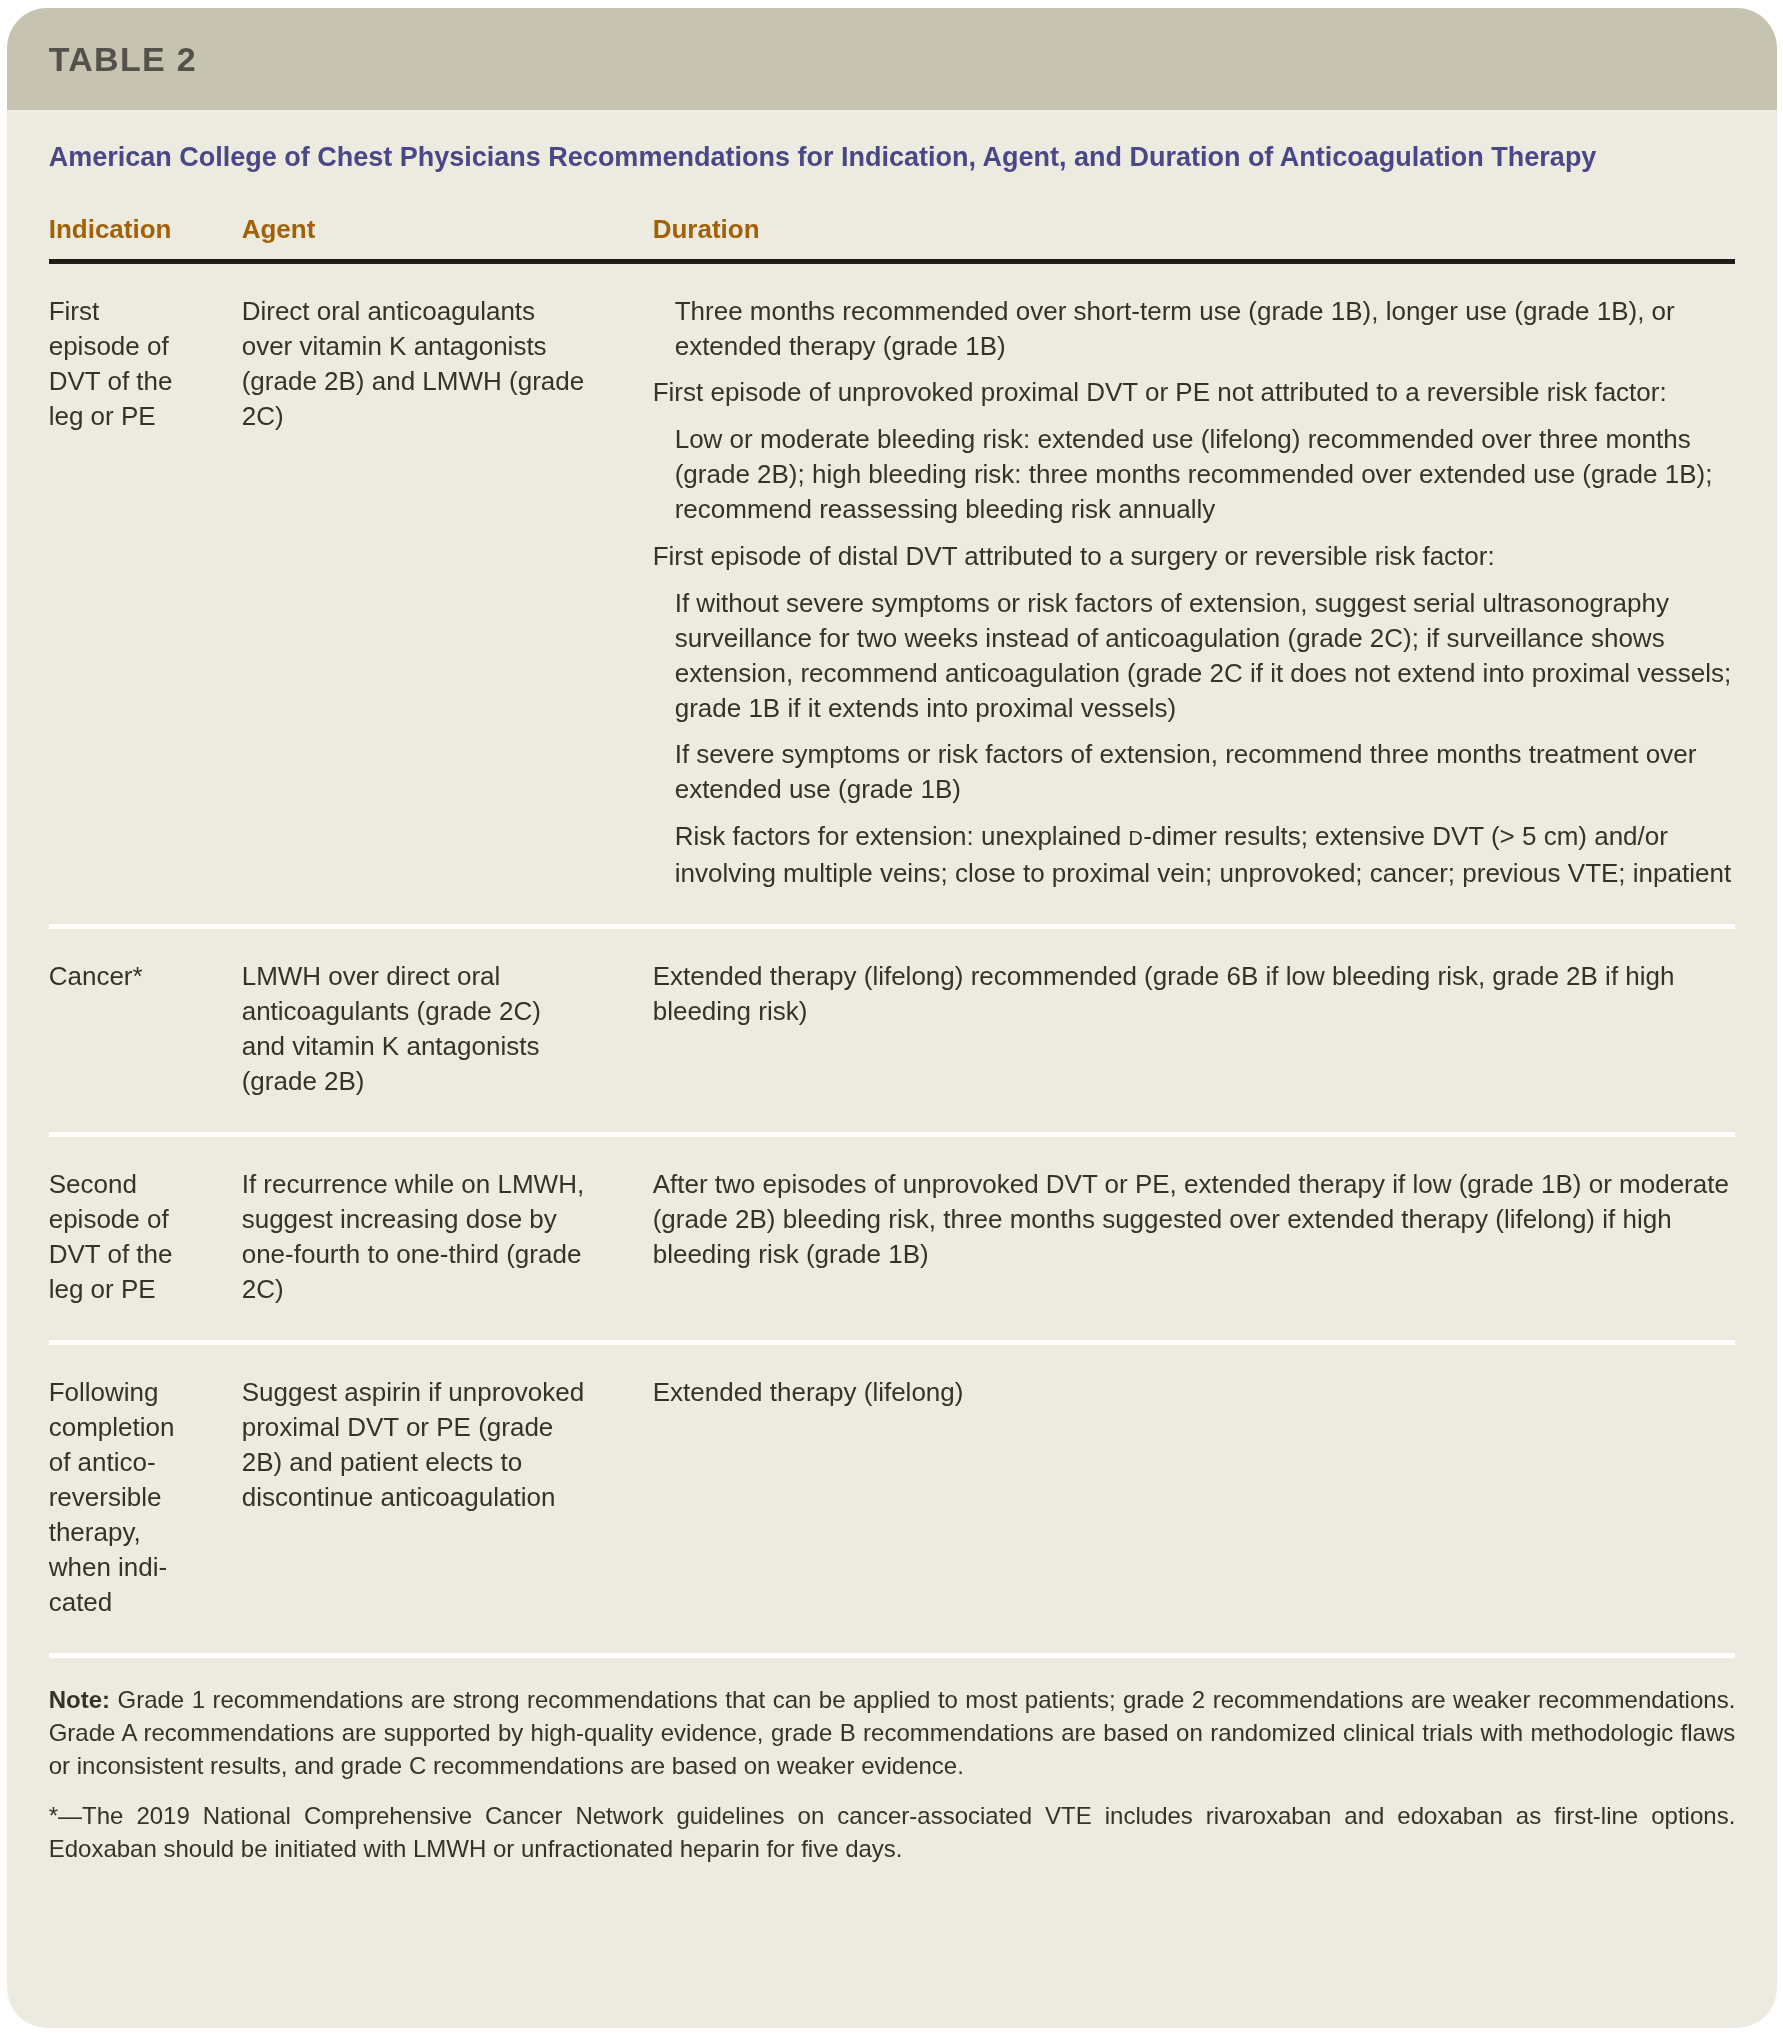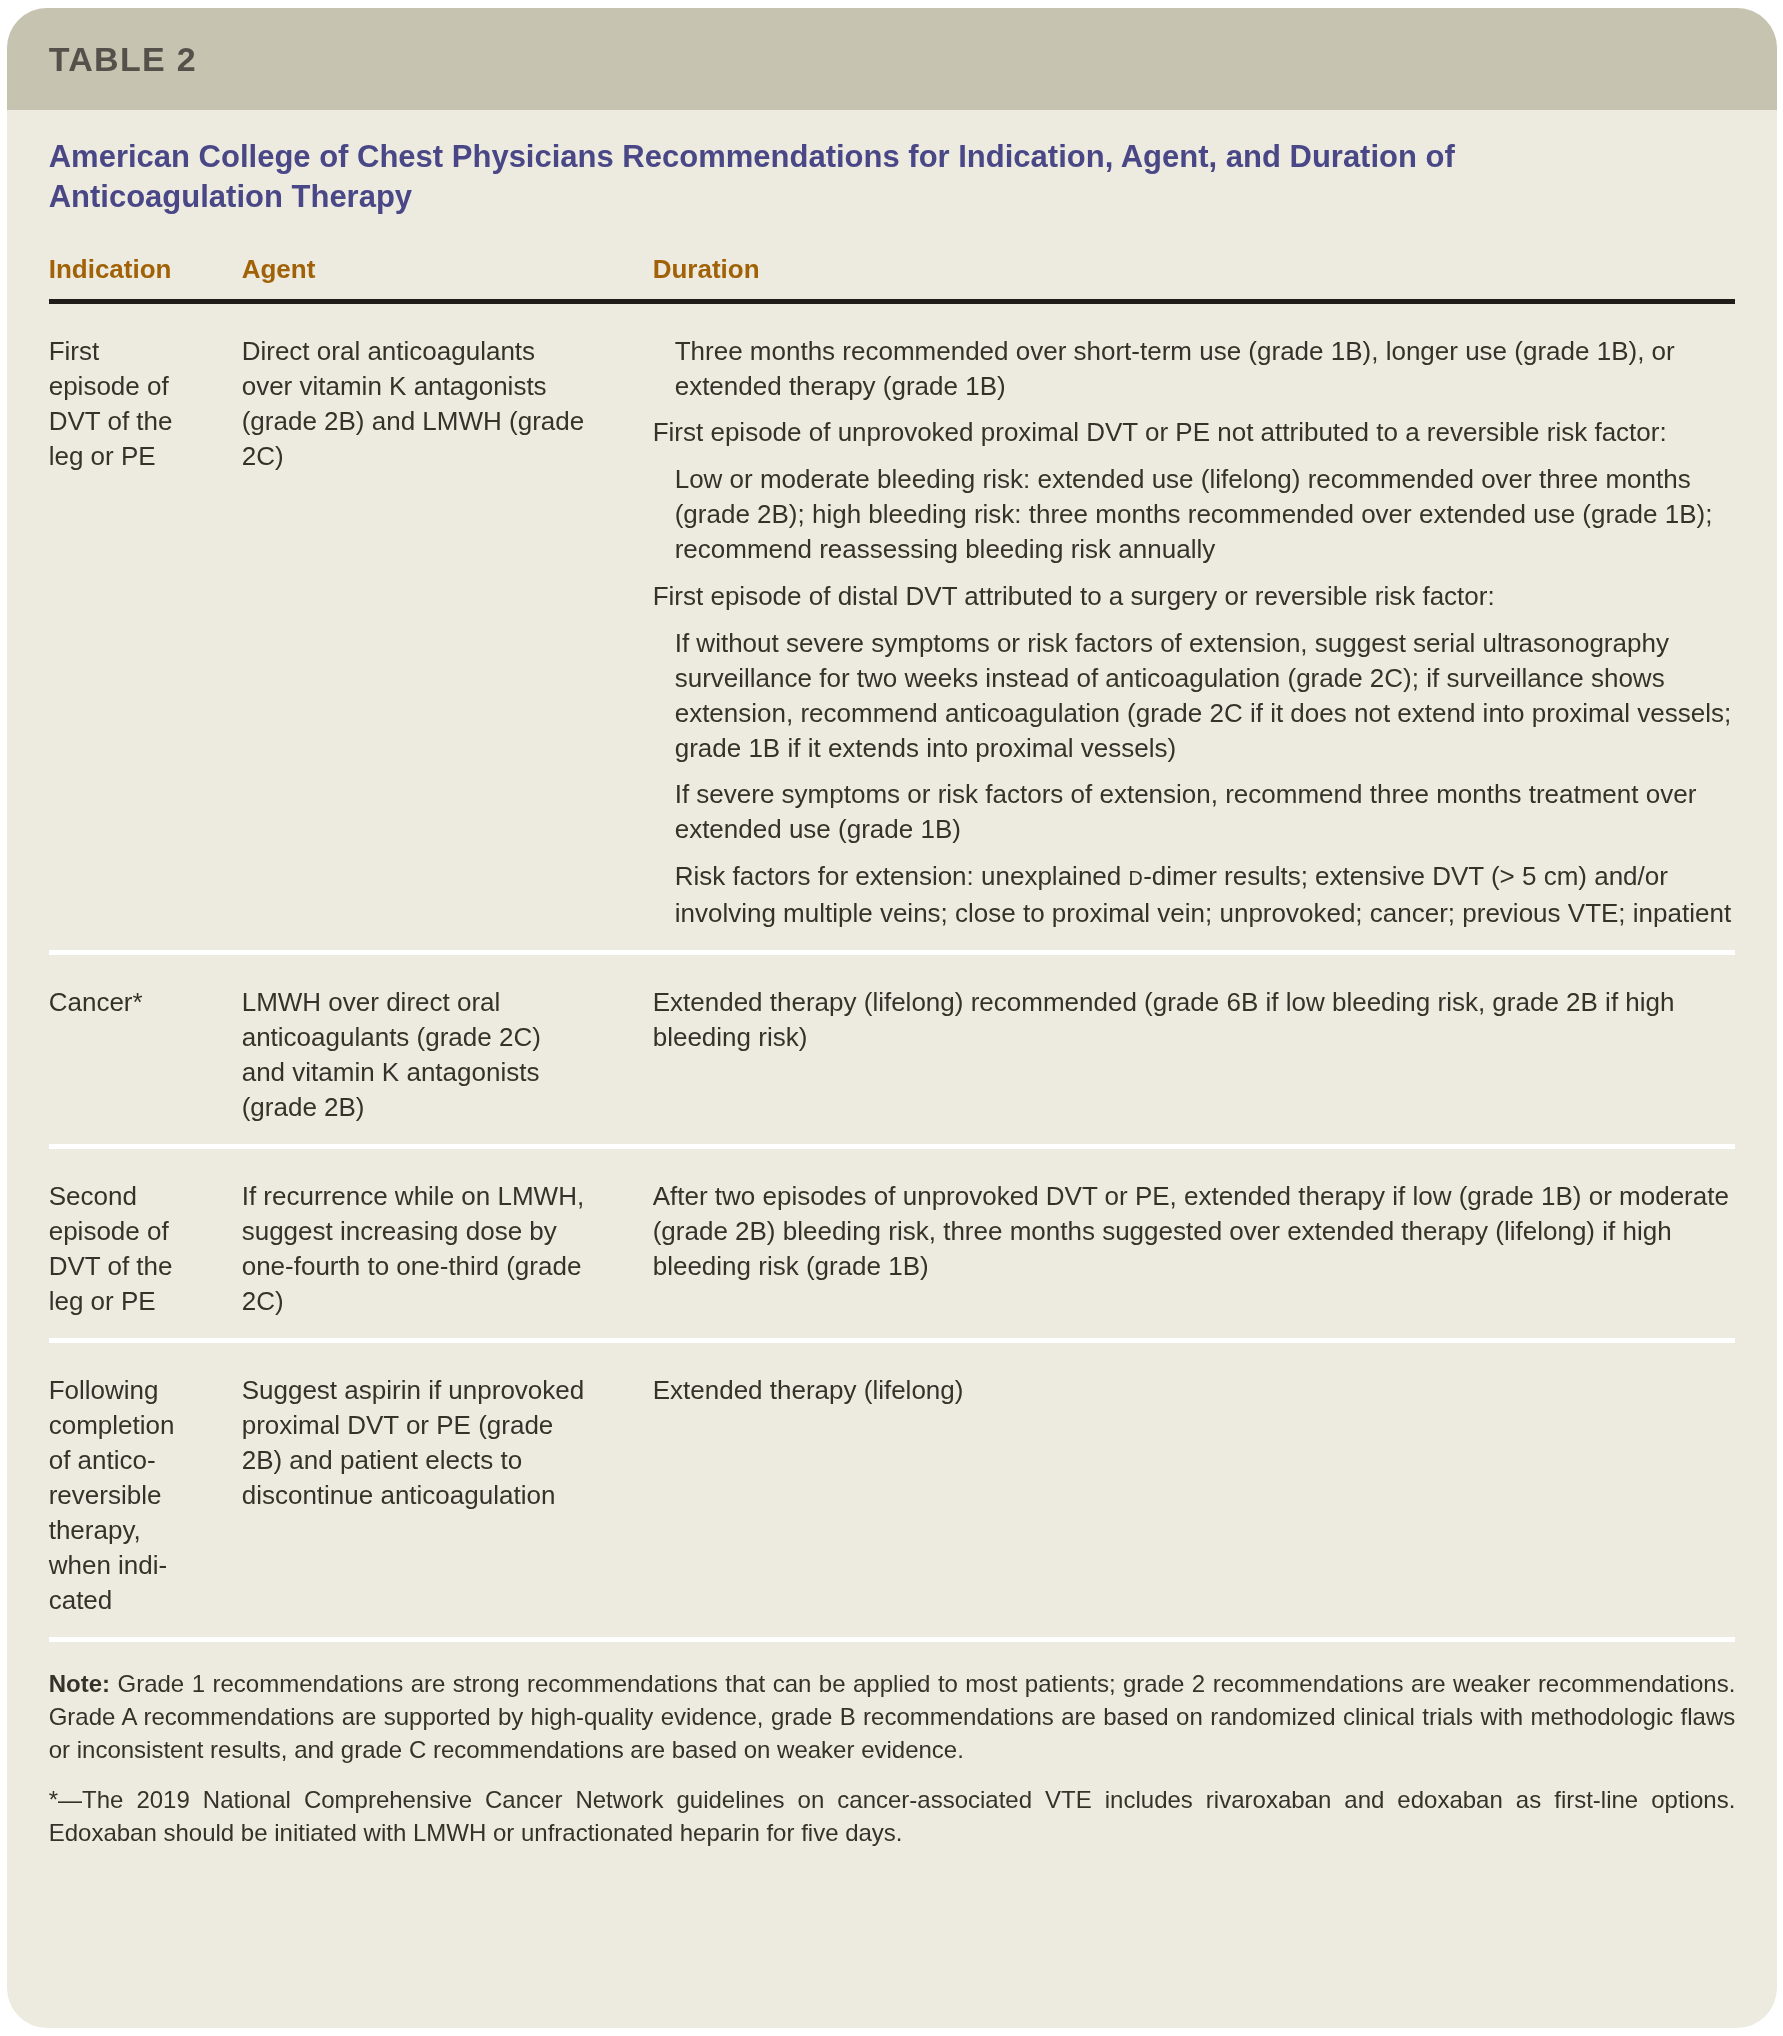--- a/index.html
+++ b/index.html
@@ -36,21 +36,21 @@
     font-weight: bold;
     letter-spacing: 1.3px;
     color: #55514a;
   }
   .card-body {
     padding: 0 42px 39px 42px;
     color: #343329;
   }
   .title {
     margin: 27px 0 0 0;
-    font-size: 31px;
+    font-size: 27px;
     line-height: 40px;
     font-weight: bold;
     color: #4a4787;
     max-width: 1594px;
   }
   .grid {
     display: grid;
     grid-template-columns: 193px 411px 1fr;
   }
   .col-headers {
@@ -58,21 +58,21 @@
     font-size: 26px;
     font-weight: bold;
     color: #a16207;
   }
   .header-rule {
     margin-top: 13.4px;
     height: 5px;
     background: #1e1d19;
   }
   .row {
-    padding: 30px 0 19px 0;
+    padding: 30px 0 33px 0;
     font-size: 26px;
     line-height: 35px;
   }
   .sep {
     height: 5px;
     background: #ffffff;
   }
   .cell p {
     margin: 0 0 11.7px 0;
   }

